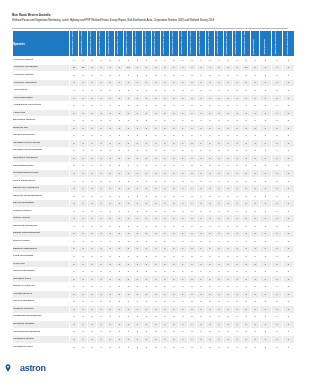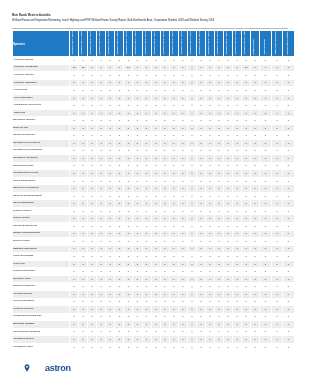--- a/index.html
+++ b/index.html
@@ -120,24 +120,24 @@
   td.num{
     text-align:center;
     font-size:2.5px;
   }
   tbody tr.odd td{ background:#ffffff; }
   tbody tr.even td{ background:#ededee; }
 
   
   .logo{
     position:absolute;
-    left:24px; top:364px;
+    left:5px; top:364px;
     display:flex;
     align-items:flex-start;
-    gap:15px;
+    gap:9px;
   }
   .logo .mark{
     width:6px;height:8px;
     position:relative;
     display:inline-block;
   }
   .logo .mark svg{display:block;}
   .logo .word{
     font-size:9px;
     font-weight:bold;

